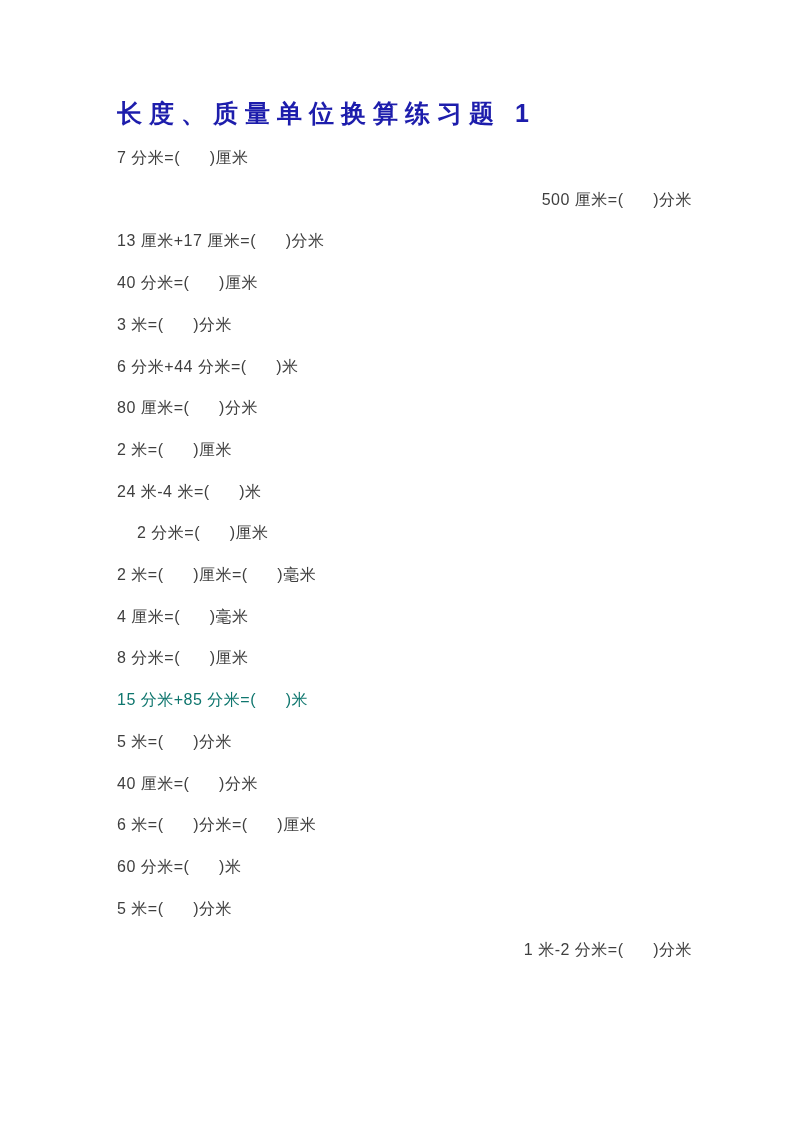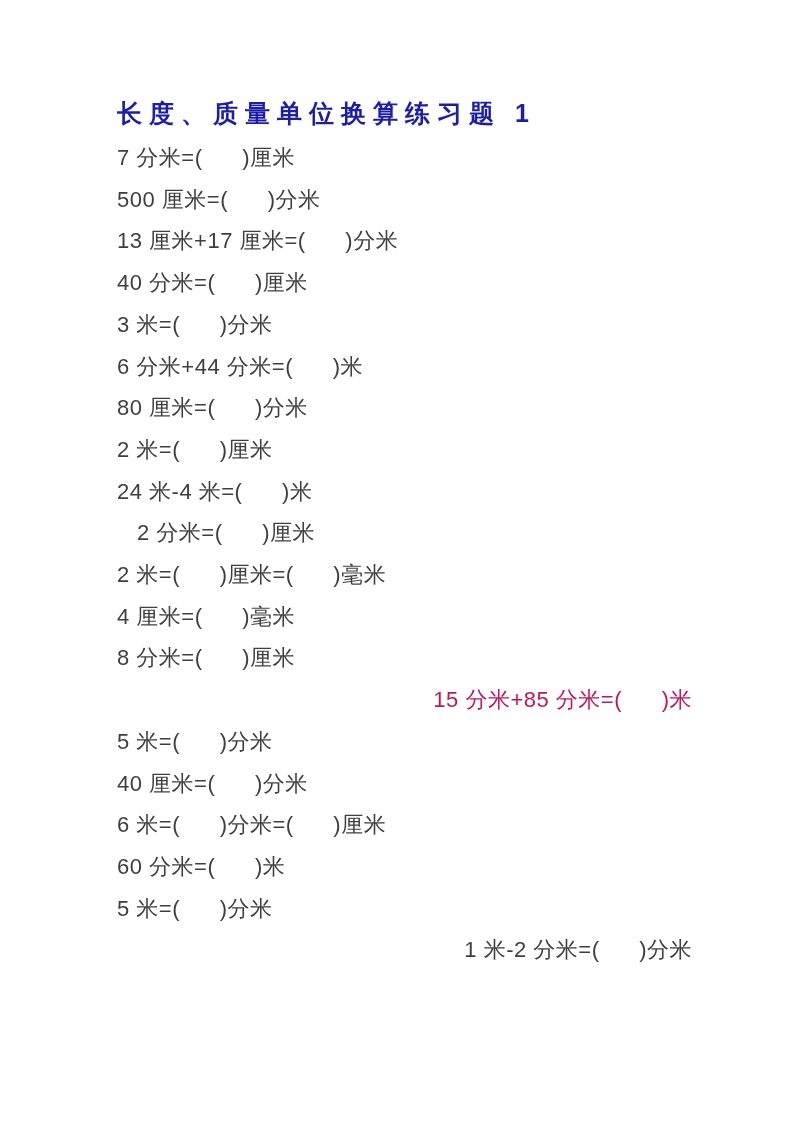--- a/index.html
+++ b/index.html
@@ -24,47 +24,47 @@
     letter-spacing: 7px;
     line-height: 34px;
     color: #1d1dac; 
     white-space: pre;
   }
   .problems {
     margin: 0;
     padding: 0;
   }
   .problem-line {
-    font-size: 22px;
+    font-size: 16px;
     line-height: 41.7px;
     color: #3f3f3f;
     white-space: pre;
     letter-spacing: 0.5px;
   }
 </style>
 </head>
 <body>
 
 <div class="page">
   <h1 class="title" style="color: rgb(29, 29, 172);">长度、质量单位换算练习题 1</h1>
   <div class="problems" id="problem-list">
       <div class="problem-line" style="color: rgb(63, 63, 63);">7 分米=(      )厘米</div>
-      <div class="problem-line" style="color: rgb(63, 63, 63);">500 厘米=(      )分米</div>
+      <div class="problem-line" style="color: rgb(63, 63, 63); text-align: right;">500 厘米=(      )分米</div>
       <div class="problem-line" style="color: rgb(63, 63, 63);">13 厘米+17 厘米=(      )分米</div>
       <div class="problem-line" style="color: rgb(63, 63, 63);">40 分米=(      )厘米</div>
       <div class="problem-line" style="color: rgb(63, 63, 63);">3 米=(      )分米</div>
       <div class="problem-line" style="color: rgb(63, 63, 63);">6 分米+44 分米=(      )米</div>
       <div class="problem-line" style="color: rgb(63, 63, 63);">80 厘米=(      )分米</div>
       <div class="problem-line" style="color: rgb(63, 63, 63);">2 米=(      )厘米</div>
       <div class="problem-line" style="color: rgb(63, 63, 63);">24 米-4 米=(      )米</div>
       <div class="problem-line" style="color: rgb(63, 63, 63); margin-left: 20px;">2 分米=(      )厘米</div>
       <div class="problem-line" style="color: rgb(63, 63, 63);">2 米=(      )厘米=(      )毫米</div>
       <div class="problem-line" style="color: rgb(63, 63, 63);">4 厘米=(      )毫米</div>
       <div class="problem-line" style="color: rgb(63, 63, 63);">8 分米=(      )厘米</div>
-      <div class="problem-line" style="color: #be185d; text-align: right;">15 分米+85 分米=(      )米</div>
+      <div class="problem-line" style="color: #0f766e;">15 分米+85 分米=(      )米</div>
       <div class="problem-line" style="color: rgb(63, 63, 63);">5 米=(      )分米</div>
       <div class="problem-line" style="color: rgb(63, 63, 63);">40 厘米=(      )分米</div>
       <div class="problem-line" style="color: rgb(63, 63, 63);">6 米=(      )分米=(      )厘米</div>
       <div class="problem-line" style="color: rgb(63, 63, 63);">60 分米=(      )米</div>
       <div class="problem-line" style="color: rgb(63, 63, 63);">5 米=(      )分米</div>
       <div class="problem-line" style="color: rgb(63, 63, 63); text-align: right;">1 米-2 分米=(      )分米</div>
     </div>
 </div>
 
 </body></html>

